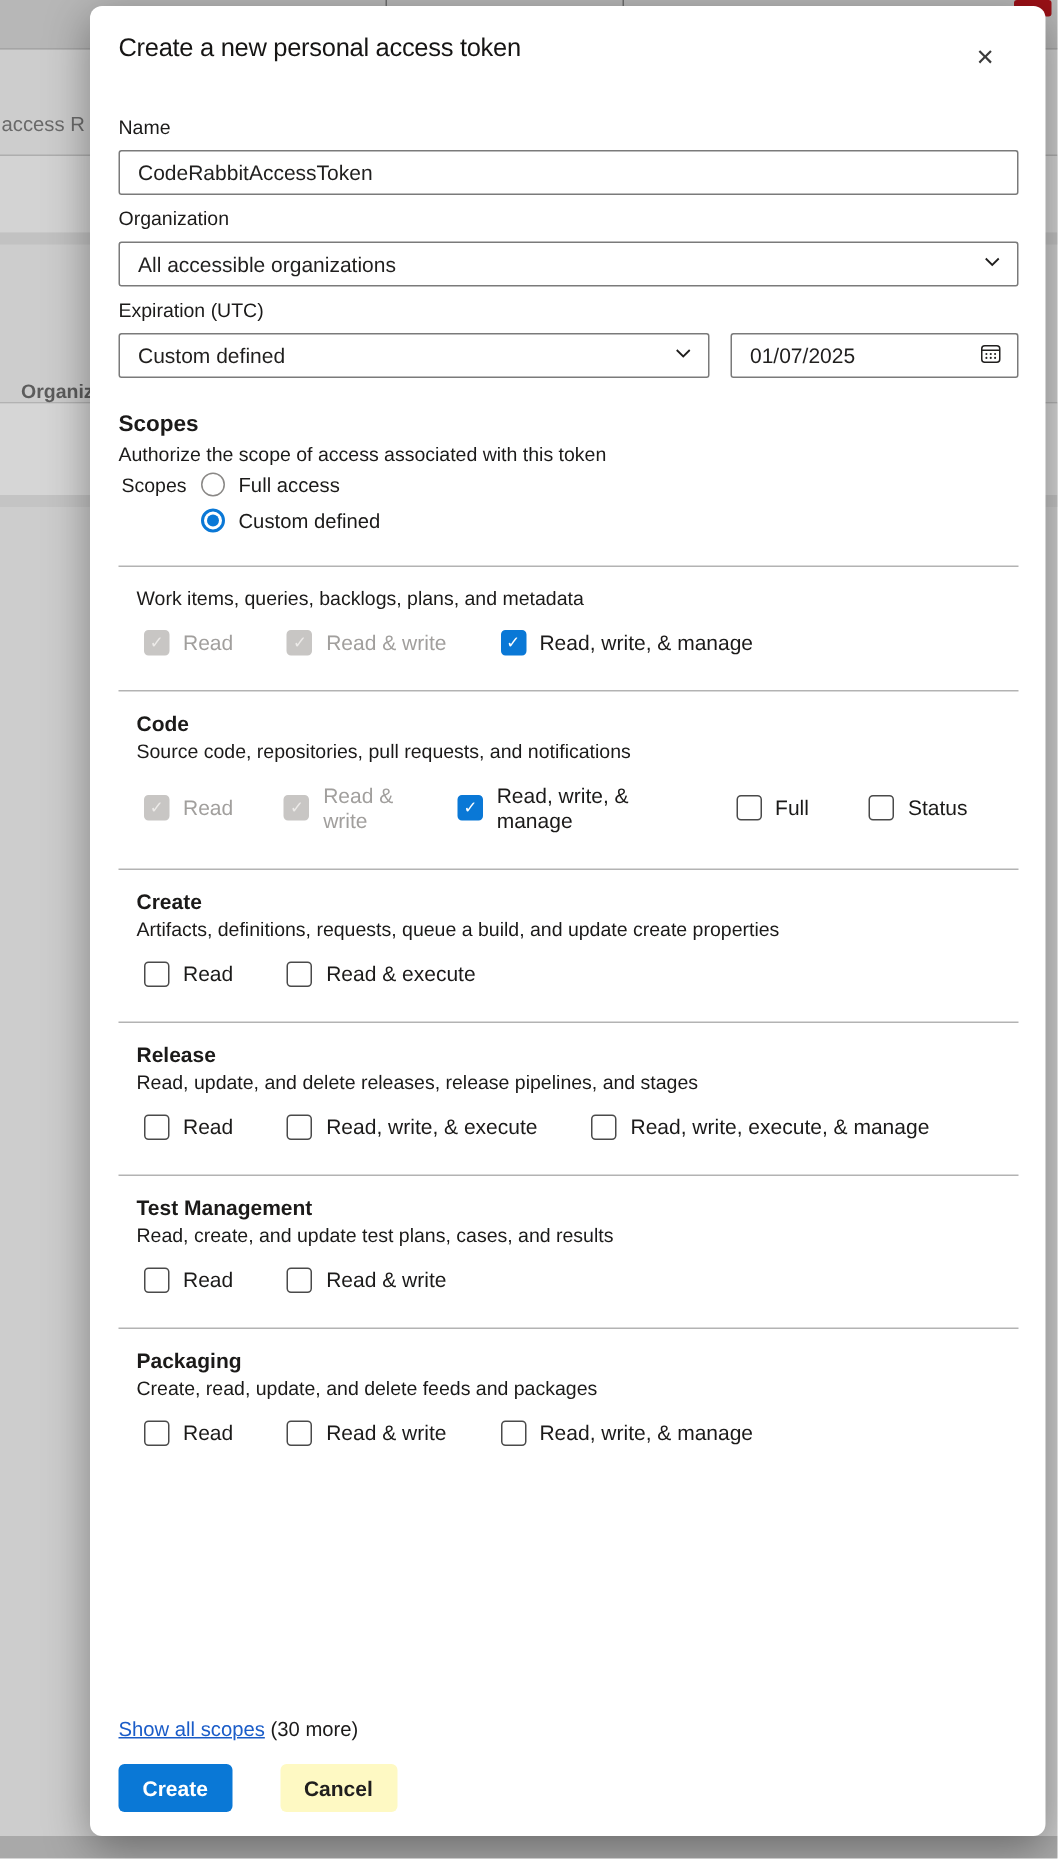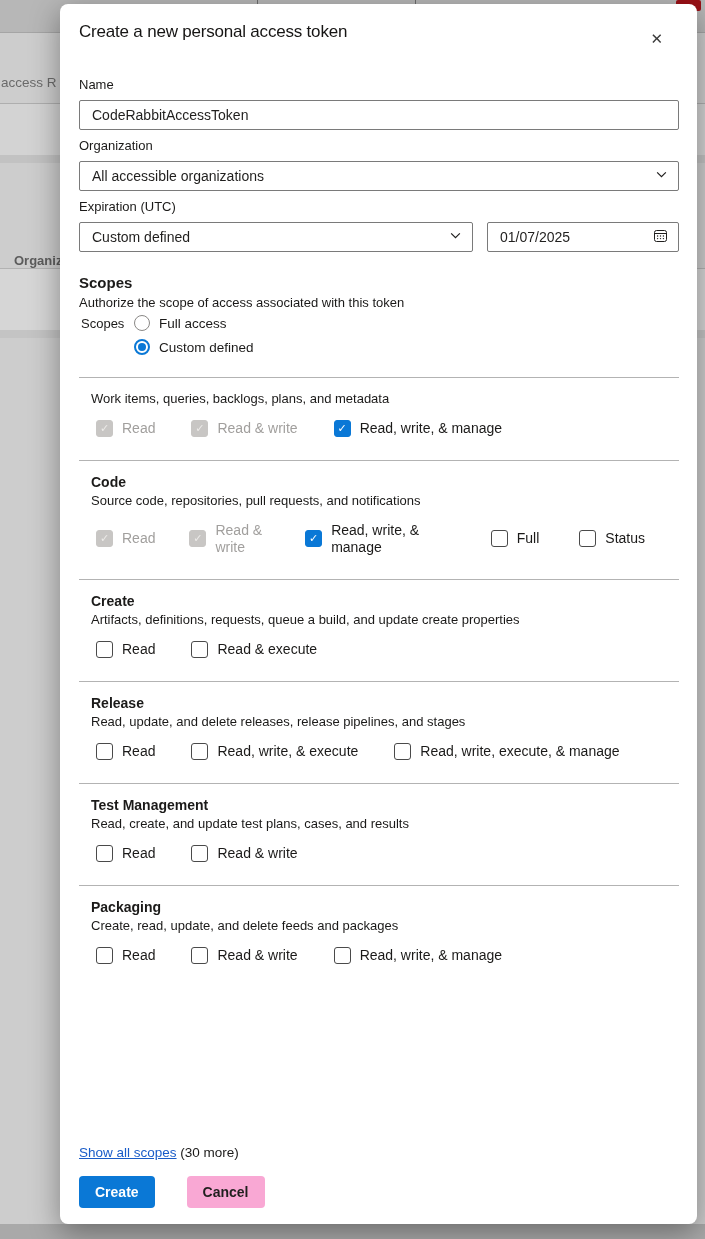--- a/index.html
+++ b/index.html
@@ -75,21 +75,21 @@
   .sec-code .option:nth-child(3) { margin-right:52px; }
   .sec-code .option:nth-child(4) { margin-right:40px; }
 
   .footer { margin-top:auto; }
   .show-all-row { font-size:13.5px; margin-bottom:16px; }
   .show-all-link { color:#1a5cc8; text-decoration:underline; cursor:pointer; }
   .btn-row { display:flex; gap:32px; }
   .btn { height:32px; border:none; border-radius:4px; font-size:14px; font-weight:600; font-family:inherit;
          display:flex; align-items:center; justify-content:center; padding:0 16px; cursor:pointer; }
   .btn-primary { background:#0a78d6; color:#fff; min-width:71px; }
-  .btn-cancel { background:#f9a8d4; color:#201f1e; min-width:61px; }
+  .btn-cancel { background:#fef9c3; color:#201f1e; min-width:61px; }
 </style>
 </head>
 <body>
 
 <div class="bg bg-topbar"></div>
 <div class="bg bg-tick" style="left:257px;"></div>
 <div class="bg bg-tick" style="left:415px;"></div>
 <div class="bg bg-red"></div>
 <div class="bg bg-line1"></div>
 <div class="bg bg-band1"></div>

